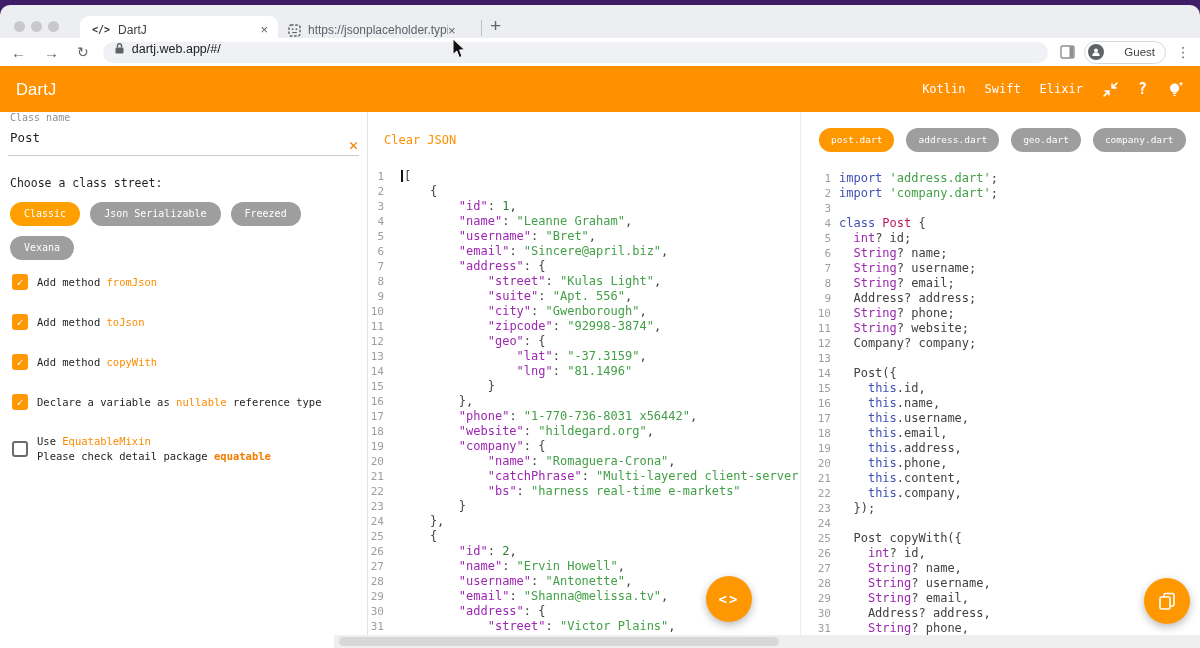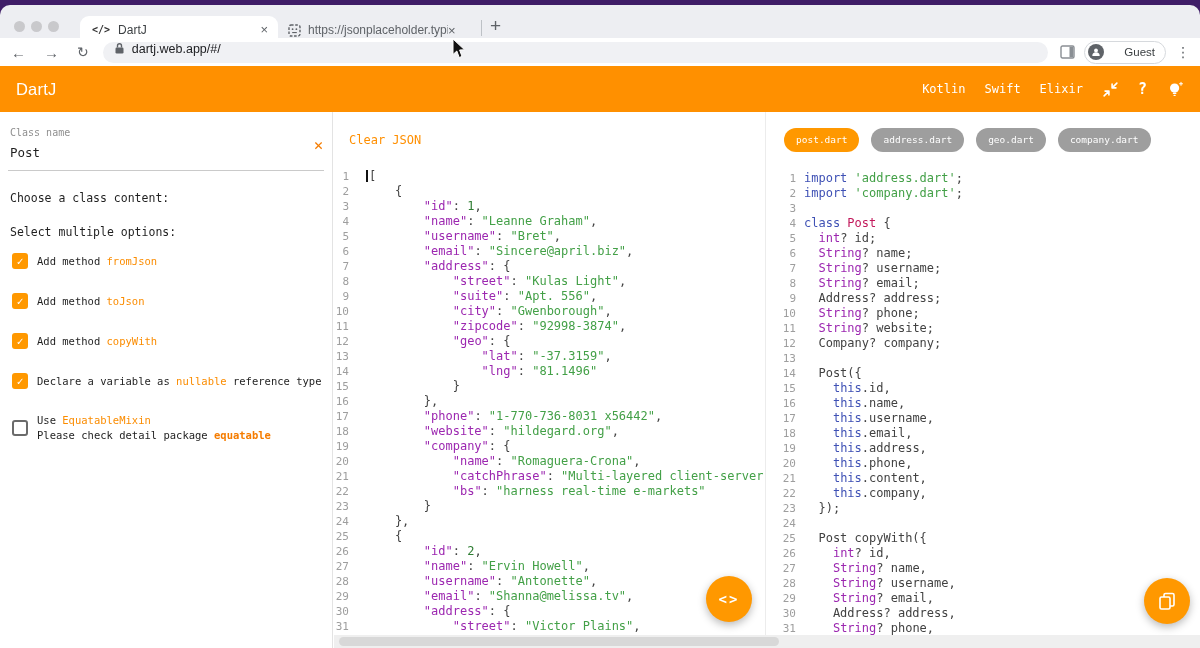--- a/index.html
+++ b/index.html
@@ -41,22 +41,22 @@
               display:flex;align-items:center}
   .app-title{color:#fff;font-size:16.5px;margin-left:16px;letter-spacing:.2px}
   .hdr-right{margin-left:auto;display:flex;align-items:center;gap:19px;margin-right:15px}
   .hdr-link{color:#fff;font-size:12px;font-family:"DejaVu Sans Mono",monospace}
   .hdr-help{color:#fff;font-size:15px;font-weight:bold;font-family:"DejaVu Sans Mono",monospace}
 
   
   .main{position:absolute;top:112px;left:0;right:0;bottom:0;display:flex;background:#fff}
 
   
-  .sidebar{width:333px;flex:none;border-right:1px solid #E3E3E3;box-sizing:border-box;
-           padding:15px 10px 0 10px;position:relative;font-family:"DejaVu Sans Mono",monospace}
+  .sidebar{width:368px;flex:none;border-right:1px solid #E3E3E3;box-sizing:border-box;
+           padding:0 10px 0 10px;position:relative;font-family:"DejaVu Sans Mono",monospace}
   .cn-label{font-size:10px;color:#8F8F8F}
   .cn-value{font-size:12.5px;color:#1F1F1F;margin-top:7px}
   .close-x{position:absolute;right:9px;top:26px;color:#F57C00;font-size:15px;font-weight:bold;line-height:1}
   .divider{height:1px;background:#CACACA;margin:10px -2px 0 -2px}
   .section{font-size:11.5px;color:#1F1F1F;margin-top:20px}
   .pills{display:flex;flex-wrap:wrap;gap:10px;margin-top:12px;width:300px}
   .pill{font-size:10px;color:#fff;background:#9E9E9E;border-radius:14px;padding:7px 14px;line-height:1}
   .pill.active{background:#FFA000}
   .opts{margin-top:14px}
   .opt-row{display:flex;align-items:center;margin-bottom:24px}
@@ -187,23 +187,28 @@
 </div>
 
 <div class="main">
 
   <div class="sidebar">
     <div class="cn-label">Class name</div>
     <div class="cn-value">Post</div>
     <span class="close-x">✕</span>
     <div class="divider"></div>
 
-    <div class="section">Choose a class content:</div>
-
-    <div class="section">Select multiple options:</div>
+    <div class="section">Choose a class street:</div>
+    <div class="pills">
+      <span class="pill active">Classic</span>
+      <span class="pill">Json Serializable</span>
+      <span class="pill">Freezed</span>
+      <span class="pill">Vexana</span>
+    </div>
+
     <div class="opts">
 
       <div class="opt-row">
         <span class="cb">✓</span>
         <span class="opt-label"><span>Add method </span><span class="accent">fromJson</span></span>
       </div>
 
       <div class="opt-row">
         <span class="cb">✓</span>
         <span class="opt-label"><span>Add method </span><span class="accent">toJson</span></span>

